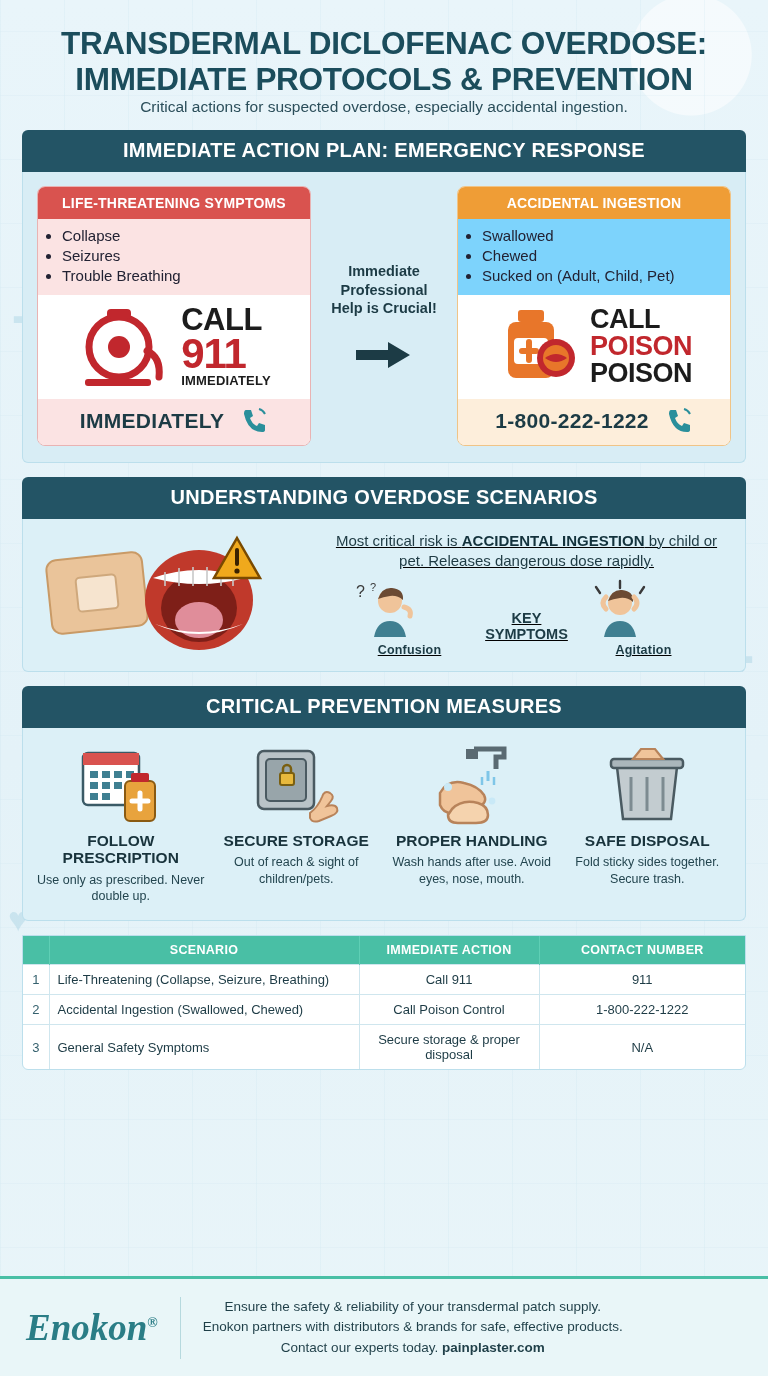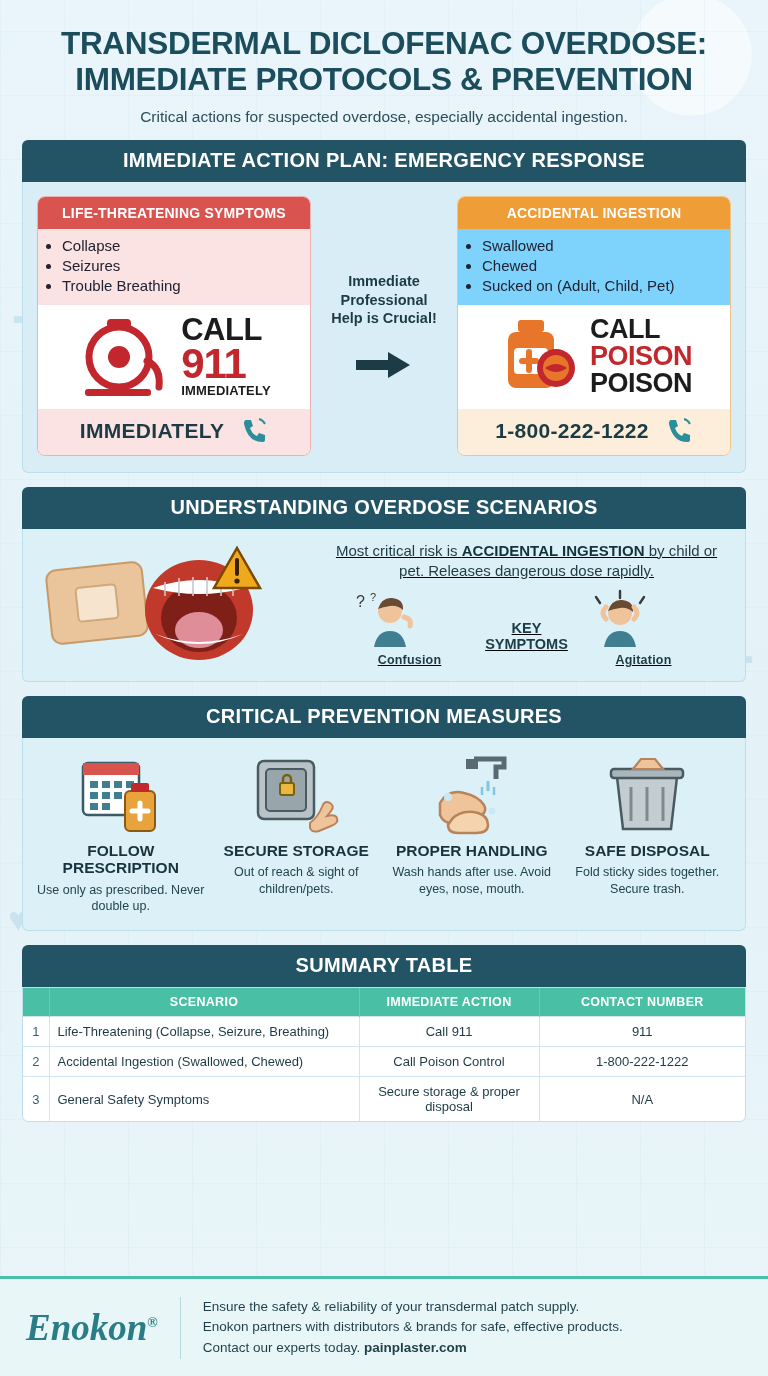--- a/index.html
+++ b/index.html
@@ -28,21 +28,21 @@
     pointer-events:none;
   }
   .bgicon { position:absolute; color:rgba(150,200,220,.35); font-size:34px; }
 
   
   .hdr { padding-top: 26px; text-align:center; position:relative; z-index:2;}
   .hdr h1 {
     color:#1b4d5c; font-size:31.5px; line-height:1.14; letter-spacing:-.3px;
     font-weight:bold; text-transform:uppercase;
   }
-  .hdr .sub { margin-top:10px; font-size:15.5px; color:#2b4e5a; }
+  .hdr .sub { font-size:15.5px; color:#2b4e5a; }
 
   
   .section { position:relative; z-index:2; margin-top:14px; }
   .sec-band {
     background:#235465; color:#fff; text-align:center;
     font-size:20px; font-weight:bold; letter-spacing:.3px;
     padding:9px 6px 10px; text-transform:uppercase;
     border-radius:6px 6px 0 0;
   }
   .sec-body {
@@ -119,21 +119,21 @@
   tbody td:last-child{border-right:none;}
   td.num { width:26px; text-align:center; color:#35616e; }
   td.sc { width:310px; }
   td.act { text-align:center; width:180px;}
   td.cn { text-align:center; }
 
   
   .footer {
     position:absolute; left:0; bottom:0; width:768px; height:100px;
     background:#e9f6f8; border-top:3px solid #49bfa5;
-    display:flex; align-items:center; padding:0 26px; gap:22px; z-index:3;
+    display:flex; align-items:center; padding:0 26px; gap:22px; z-index:3;text-align:center;
   }
   .footer .brand { font-family:"Liberation Serif", serif; font-size:37px; color:#2a7d86; font-style:italic; font-weight:bold;}
   .footer .brand sup { font-size:14px; font-style:normal;}
   .footer .divider { width:1px; height:62px; background:#b6d9de;}
   .footer .ftxt { font-size:13.5px; color:#1f3f48; line-height:1.5;}
   .footer .ftxt b { font-weight:bold;}
   svg { display:block; }
 </style>
 </head>
 <body>
@@ -378,21 +378,20 @@
           </div>
           <div class="prev-t">Safe Disposal</div>
           <div class="prev-d">Fold sticky sides together. Secure trash.</div>
         </div>
 
       </div>
     </div>
   </div>
 
   <div class="section" id="summary">
-    <div class="sec-band">Summary Table</div>
     <div class="sec-body">
       <table>
         <thead>
           <tr>
             <th></th>
             <th>Scenario</th>
             <th>Immediate Action</th>
             <th>Contact Number</th>
           </tr>
         </thead>

